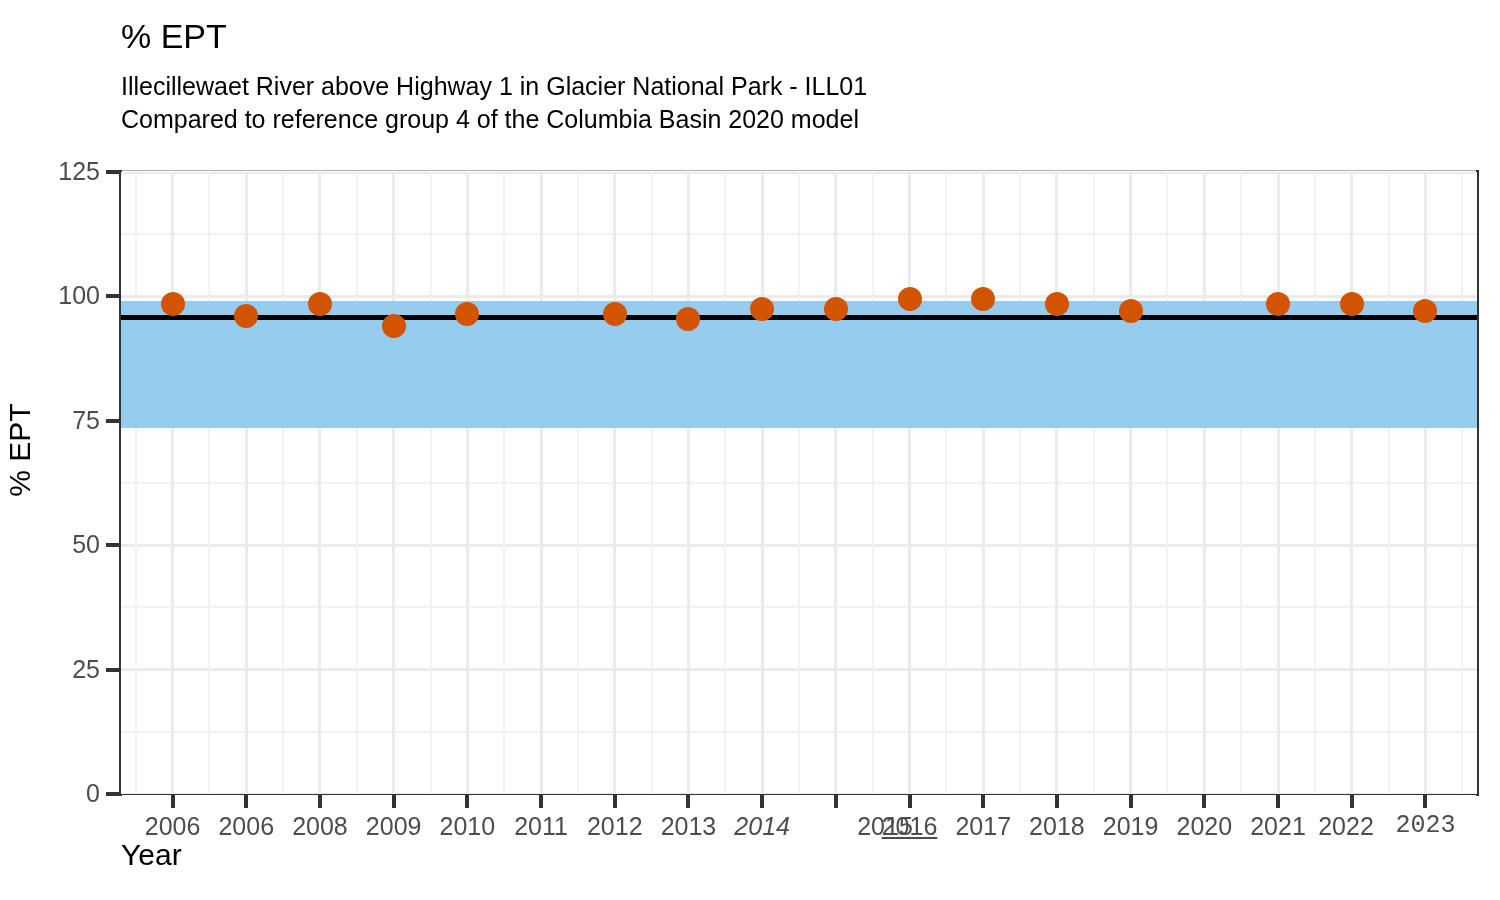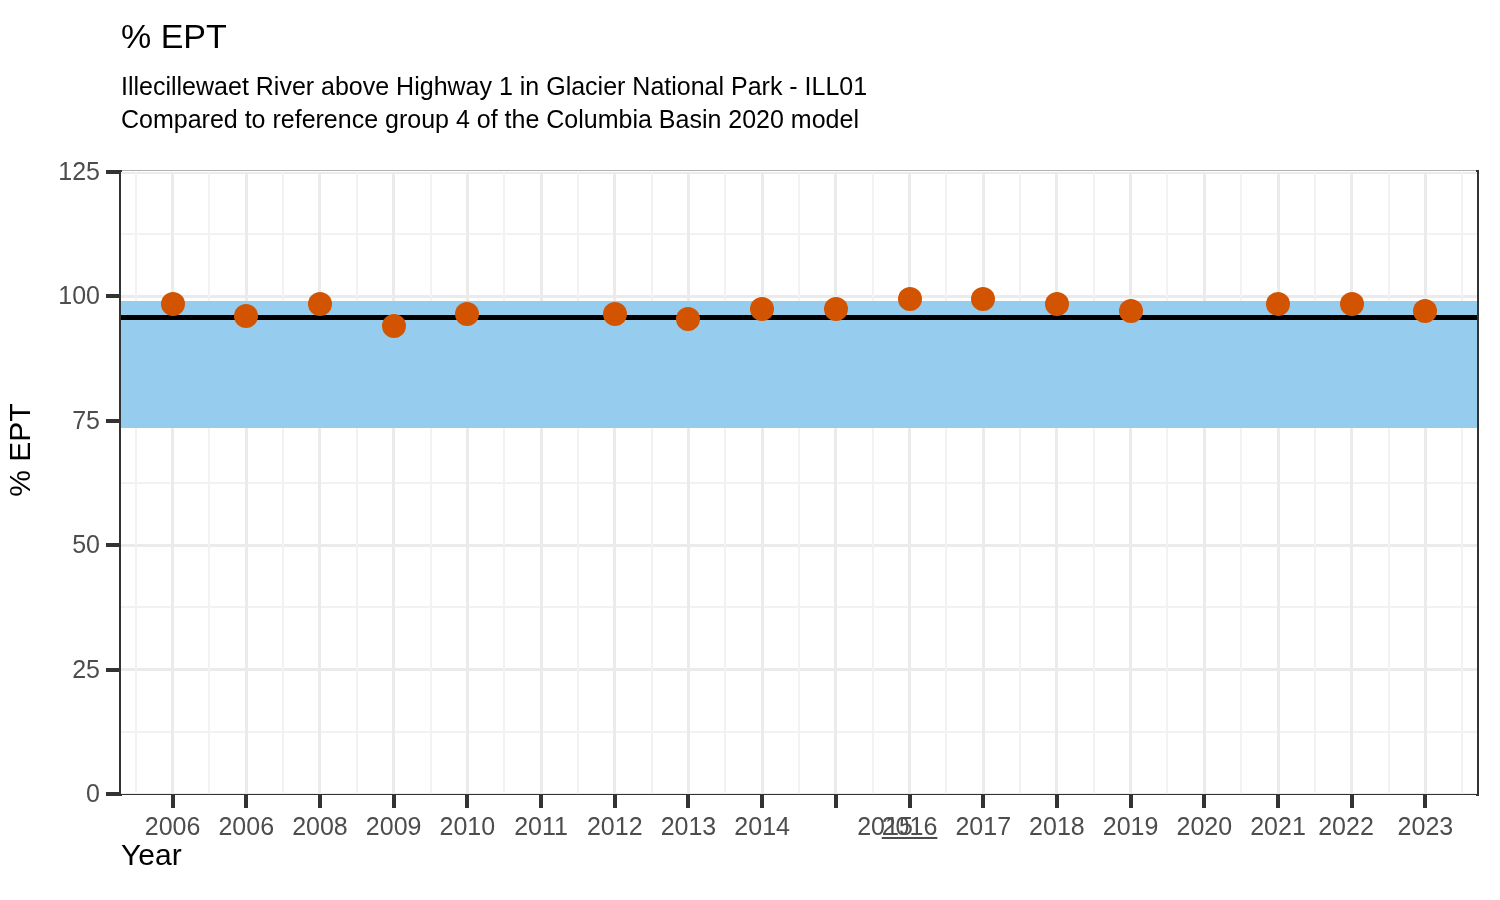--- a/index.html
+++ b/index.html
@@ -313,34 +313,34 @@
       <div class="x-tick-label" style="left: 393.674px;">2009</div>
       <div class="x-tick-mark" style="left: 465.37px;"></div>
       <div class="x-tick-label" style="left: 467.37px;">2010</div>
       <div class="x-tick-mark" style="left: 539.065px;"></div>
       <div class="x-tick-label" style="left: 541.065px;">2011</div>
       <div class="x-tick-mark" style="left: 612.761px;"></div>
       <div class="x-tick-label" style="left: 614.761px;">2012</div>
       <div class="x-tick-mark" style="left: 686.457px;"></div>
       <div class="x-tick-label" style="left: 688.457px;">2013</div>
       <div class="x-tick-mark" style="left: 760.152px;"></div>
-      <div class="x-tick-label" style="left: 762.152px;">2014</div>
+      <div class="x-tick-label" style="left: 762.152px; font-style: italic;">2014</div>
       <div class="x-tick-mark" style="left: 833.848px;"></div>
       <div class="x-tick-label" style="left: 885px;">2015</div>
       <div class="x-tick-mark" style="left: 907.543px;"></div>
       <div class="x-tick-label" style="left: 909.543px; text-decoration: underline;">2016</div>
       <div class="x-tick-mark" style="left: 981.239px;"></div>
       <div class="x-tick-label" style="left: 983.239px;">2017</div>
       <div class="x-tick-mark" style="left: 1054.93px;"></div>
       <div class="x-tick-label" style="left: 1056.93px;">2018</div>
       <div class="x-tick-mark" style="left: 1128.63px;"></div>
       <div class="x-tick-label" style="left: 1130.63px;">2019</div>
       <div class="x-tick-mark" style="left: 1202.33px;"></div>
       <div class="x-tick-label" style="left: 1204.33px;">2020</div>
       <div class="x-tick-mark" style="left: 1276.02px;"></div>
       <div class="x-tick-label" style="left: 1278.02px;">2021</div>
       <div class="x-tick-mark" style="left: 1349.72px;"></div>
       <div class="x-tick-label" style="left: 1346px;">2022</div>
       <div class="x-tick-mark" style="left: 1423.41px;"></div>
-      <div class="x-tick-label" style="left: 1425.41px;">2023</div>
+      <div class="x-tick-label" style="left: 1425.41px; font-family: Liberation Mono, monospace;">2023</div>
     </div>
 
 </div>
 
 </body></html>

